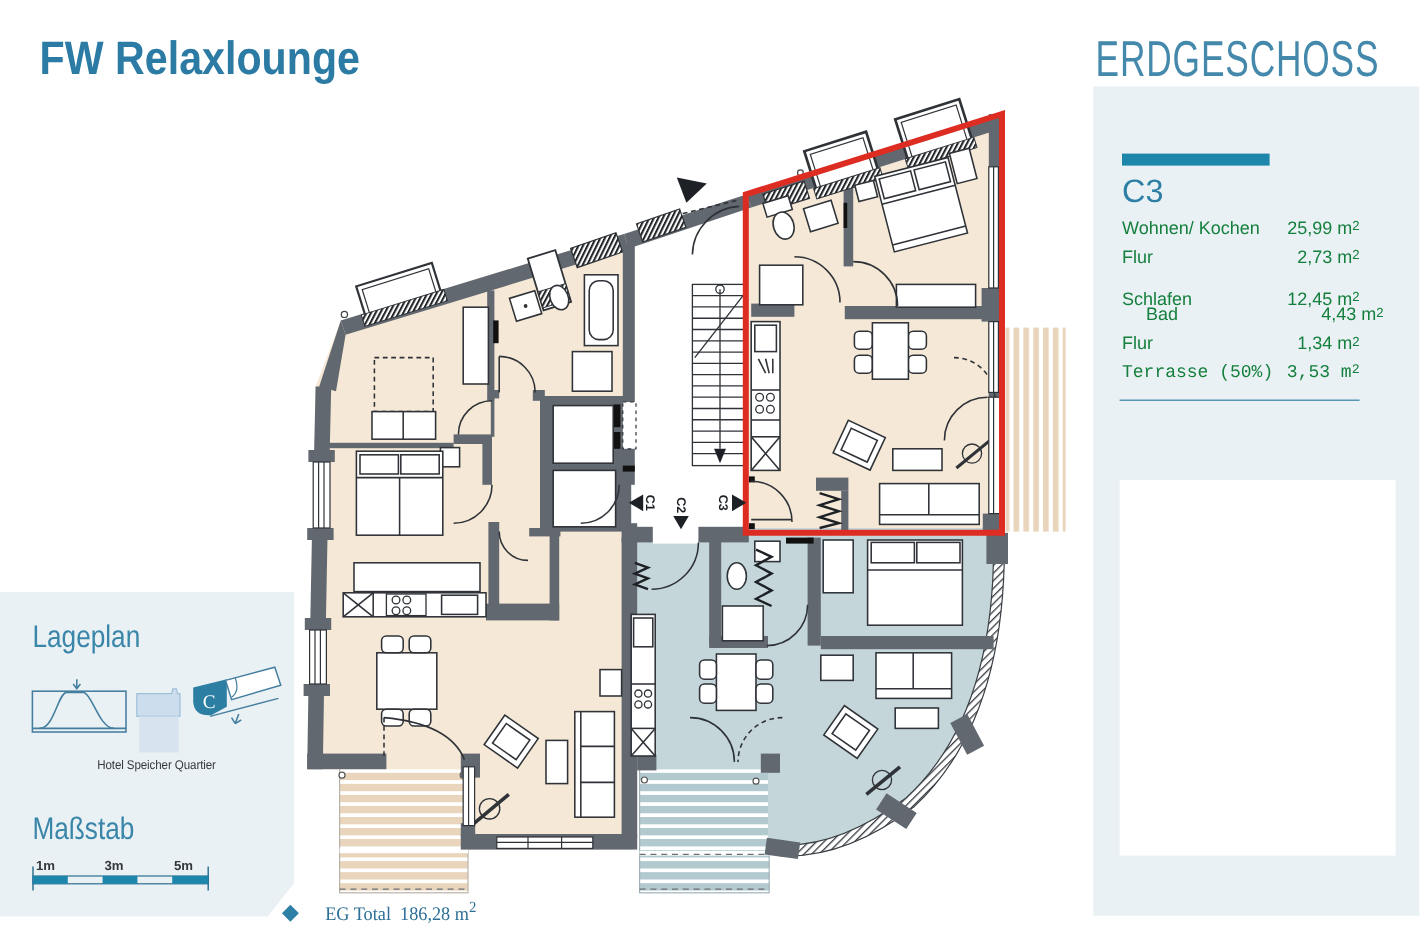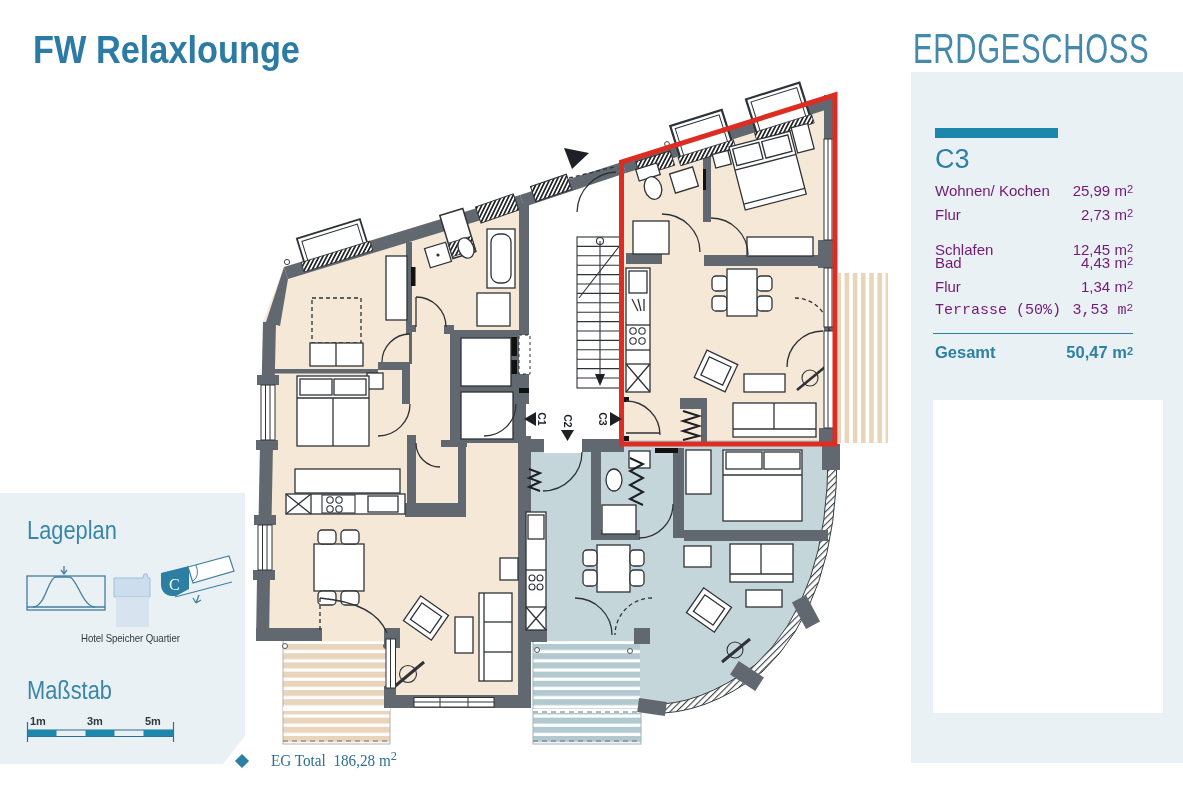--- a/index.html
+++ b/index.html
@@ -6,21 +6,21 @@
   body{width:1183px;height:789px;position:relative;background:#ffffff;
        font-family:"Liberation Sans",sans-serif;overflow:hidden;}
   #title{position:absolute;left:33px;top:28px;font-size:39px;font-weight:bold;
          color:#2b7ba4;letter-spacing:0px;transform:scaleX(0.88);transform-origin:0 0;}
   #egs{position:absolute;left:913px;top:25px;font-size:42px;font-weight:normal;
        color:#4489ab;letter-spacing:1px;transform:scaleX(0.70);transform-origin:0 0;}
   #rpanel{position:absolute;left:911px;top:72px;width:272px;height:691px;background:#eaf1f5;}
   #rpanel .white{position:absolute;left:22px;top:328px;width:230px;height:313px;background:#ffffff;}
   #bar{position:absolute;left:24px;top:56px;width:123px;height:10px;background:#1d86ab;}
   #c3h{position:absolute;left:24px;top:72px;font-size:27px;color:#2e7fa6;}
-  .row{position:absolute;left:24px;width:200px;font-size:15px;color:#701a75;}
+  .row{position:absolute;left:24px;width:200px;font-size:15px;color:#15803d;}
   .row .v{position:absolute;left:0px;top:0px;width:198px;text-align:right;}
   sup.m{font-size:11px;vertical-align:3px;}
   #rule{position:absolute;left:22px;top:261px;width:200px;border-top:1.4px solid #2e7fa6;}
   .grow{position:absolute;left:24px;top:271px;width:200px;font-size:16.5px;font-weight:bold;color:#2e7fa6;}
   #lpanel{position:absolute;left:0px;top:493px;width:245px;height:271px;
           background:#eaf1f5;clip-path:polygon(0 0,245px 0,245px 243px,223px 271px,0 271px);}
   .lhead{position:absolute;font-size:26px;color:#3a86a9;transform:scaleX(0.84);transform-origin:0 0;}
   #hotel{position:absolute;left:81px;top:632px;font-size:10.5px;color:#34393d;
           transform:scaleX(0.92);transform-origin:0 0;letter-spacing:-0.1px;}
   #egtotal{position:absolute;left:271px;top:748px;font-size:16px;color:#2d6f96;
@@ -32,25 +32,24 @@
 <body>
 <div id="title">FW Relaxlounge</div>
 <div id="egs">ERDGESCHOSS</div>
 <div id="rpanel">
   <div class="white"></div>
   <div id="bar"></div>
   <div id="c3h">C3</div>
   <div class="row" style="top:110px;">Wohnen/ Kochen<span class="v">25,99 m<sup class="m">2</sup></span></div>
   <div class="row" style="top:134px;">Flur<span class="v">2,73 m<sup class="m">2</sup></span></div>
   <div class="row" style="top:158px;margin-top:11px;">Schlafen<span class="v">12,45 m<sup class="m">2</sup></span></div>
-  <div class="row" style="top:182px;">Bad<span class="v">4,43 m<sup class="m">2</sup></span></div>
+  <div class="row" style="top:182px;margin-left:20px;">Bad<span class="v">4,43 m<sup class="m">2</sup></span></div>
   <div class="row" style="top:206px;">Flur<span class="v">1,34 m<sup class="m">2</sup></span></div>
   <div class="row" style="top:230px;font-family:Liberation Mono, monospace;">Terrasse (50%)<span class="v">3,53 m<sup class="m">2</sup></span></div>
   <div id="rule"></div>
-  <div class="grow">Gesamt<span class="v" style="position:absolute;left:0;width:198px;text-align:right;">50,47 m<sup class="m">2</sup></span></div>
 </div>
 <div id="lpanel"></div>
 <div class="lhead" style="left:27px;top:515px;">Lageplan</div>
 <div class="lhead" style="left:27px;top:675px;">Maßstab</div>
 <div id="hotel">Hotel Speicher Quartier</div>
 <div id="diamond"></div>
 <div id="egtotal">EG Total&nbsp; 186,28 m<sup style="font-size:13px;">2</sup></div>
 <svg id="plan" width="1183" height="789" style="position:absolute;left:0;top:0;" viewBox="0 0 1183 789">
 <defs>
   <pattern id="stH" width="10" height="9.2" patternUnits="userSpaceOnUse">

